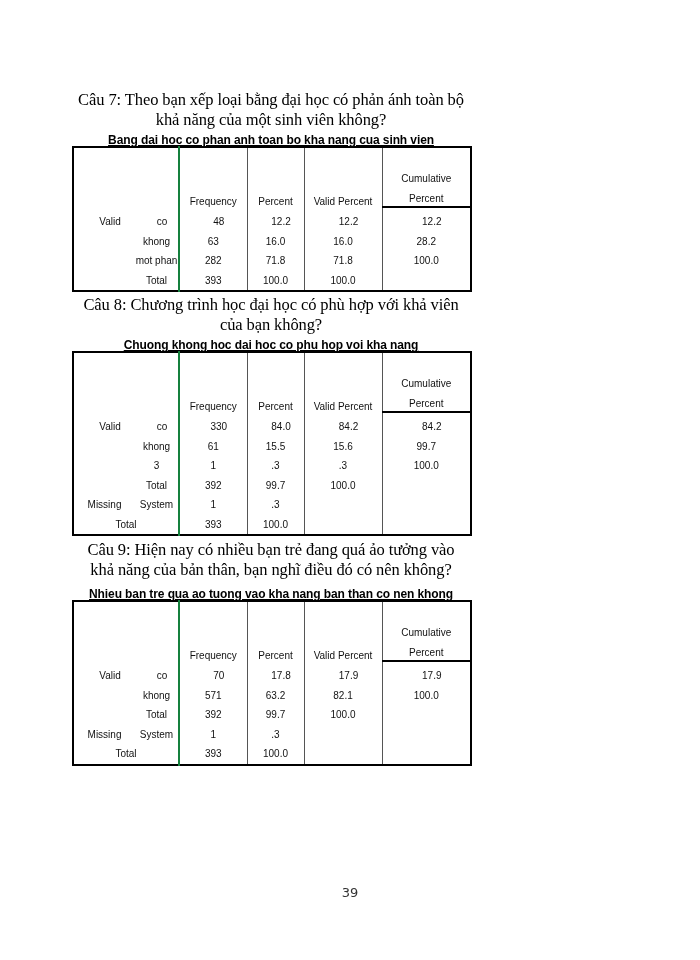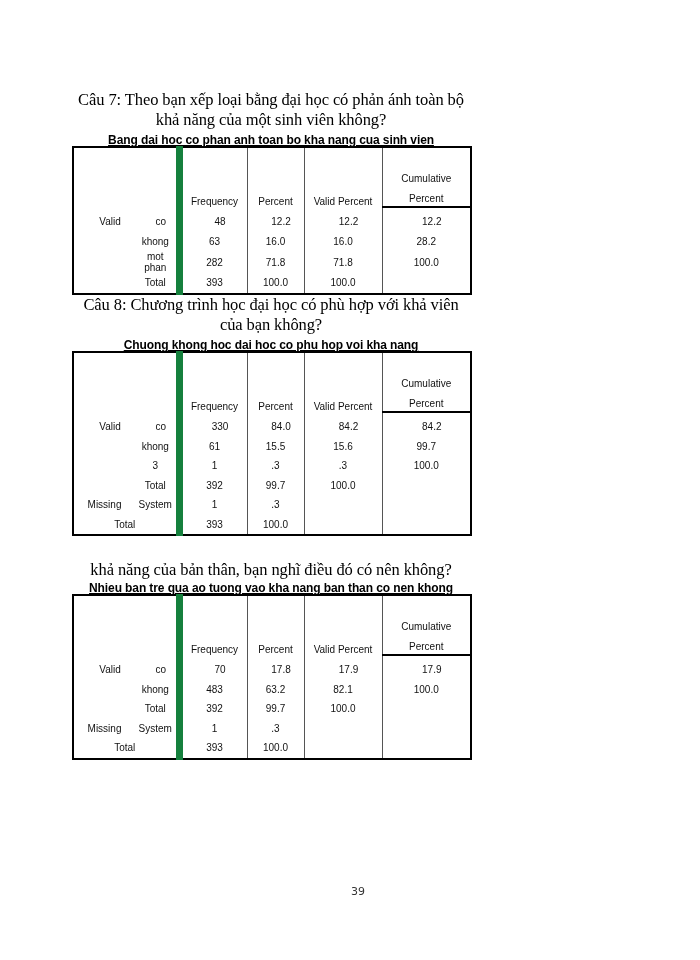--- a/index.html
+++ b/index.html
@@ -25,27 +25,27 @@
     font-size: 10px; color: #111; table-layout: fixed;
     border: 2px solid #000;
   }
   table.spss th, table.spss td {
     padding: 0; text-align: center; font-weight: normal; height: 19.5px;
   }
   table.spss thead th { vertical-align: bottom; height: 20px; }
   table.spss thead tr.h1 th { height: 16px; padding-top: 20px; vertical-align: bottom; }
   table.spss thead tr:last-child th { border-bottom: 2px solid #000; padding-bottom: 2px; }
   .vline { border-left: 1px solid #555; }
-  .thick { border-left: 7px solid #15803d; }
+  .thick { border-left: 2px solid #15803d; }
   td.lbl1 { text-align: left; padding-left: 8px; }
   td.lbl2 { text-align: center; }
   tbody tr:first-child td { padding-top: 4px; padding-left: 11px; }
   .pageno {
-    position: absolute; left: 338px; top: 885px; width: 40px; text-align: center;
-    font-family: "DejaVu Sans", "Liberation Sans", sans-serif; font-size: 11px; color: #333;
+    position: absolute; left: 330px; top: 885px; width: 40px; text-align: center;
+    font-family: "DejaVu Sans", "Liberation Sans", sans-serif; font-size: 13px; color: #333;
   }
 </style>
 </head>
 <body>
 
 <div class="section" style="top:90px;">
   <p class="question">
     <span>Câu 7: Theo bạn xếp loại bằng đại học có phản ánh toàn bộ</span><br>
     <span>khả năng của một sinh viên không?</span>
   </p>
@@ -182,24 +182,24 @@
         <td class="vline">100.0</td>
         <td class="vline"></td>
         <td class="vline"></td>
       </tr>
     </tbody>
   </table>
 </div>
 
 <div class="section" style="top:540px;">
   <p class="question">
-    <br>
+    <span>Câu 9: Hiện nay có nhiều bạn trẻ đang quá ảo tưởng vào</span><br>
     <span>khả năng của bản thân, bạn nghĩ điều đó có nên không?</span>
   </p>
-  <div class="caption" style="margin-top:2px;text-decoration:underline;">Nhieu ban tre qua ao tuong vao kha nang ban than co nen khong</div>
+  <div class="caption" style="margin-top:8px;text-decoration:underline;">Nhieu ban tre qua ao tuong vao kha nang ban than co nen khong</div>
   <table class="spss">
     <colgroup>
         <col style="width:62px">
         <col style="width:44px">
         <col style="width:68px">
         <col style="width:57px">
         <col style="width:78px">
         <col style="width:89px">
       </colgroup>
     <thead>
@@ -219,21 +219,21 @@
         <td class="lbl1">Valid</td>
         <td class="lbl2">co</td>
         <td class="thick">70</td>
         <td class="vline">17.8</td>
         <td class="vline">17.9</td>
         <td class="vline">17.9</td>
       </tr>
       <tr>
         <td class="lbl1"></td>
         <td class="lbl2">khong</td>
-        <td class="thick">483</td>
+        <td class="thick">571</td>
         <td class="vline">63.2</td>
         <td class="vline">82.1</td>
         <td class="vline">100.0</td>
       </tr>
       <tr>
         <td class="lbl1"></td>
         <td class="lbl2">Total</td>
         <td class="thick">392</td>
         <td class="vline">99.7</td>
         <td class="vline">100.0</td>

